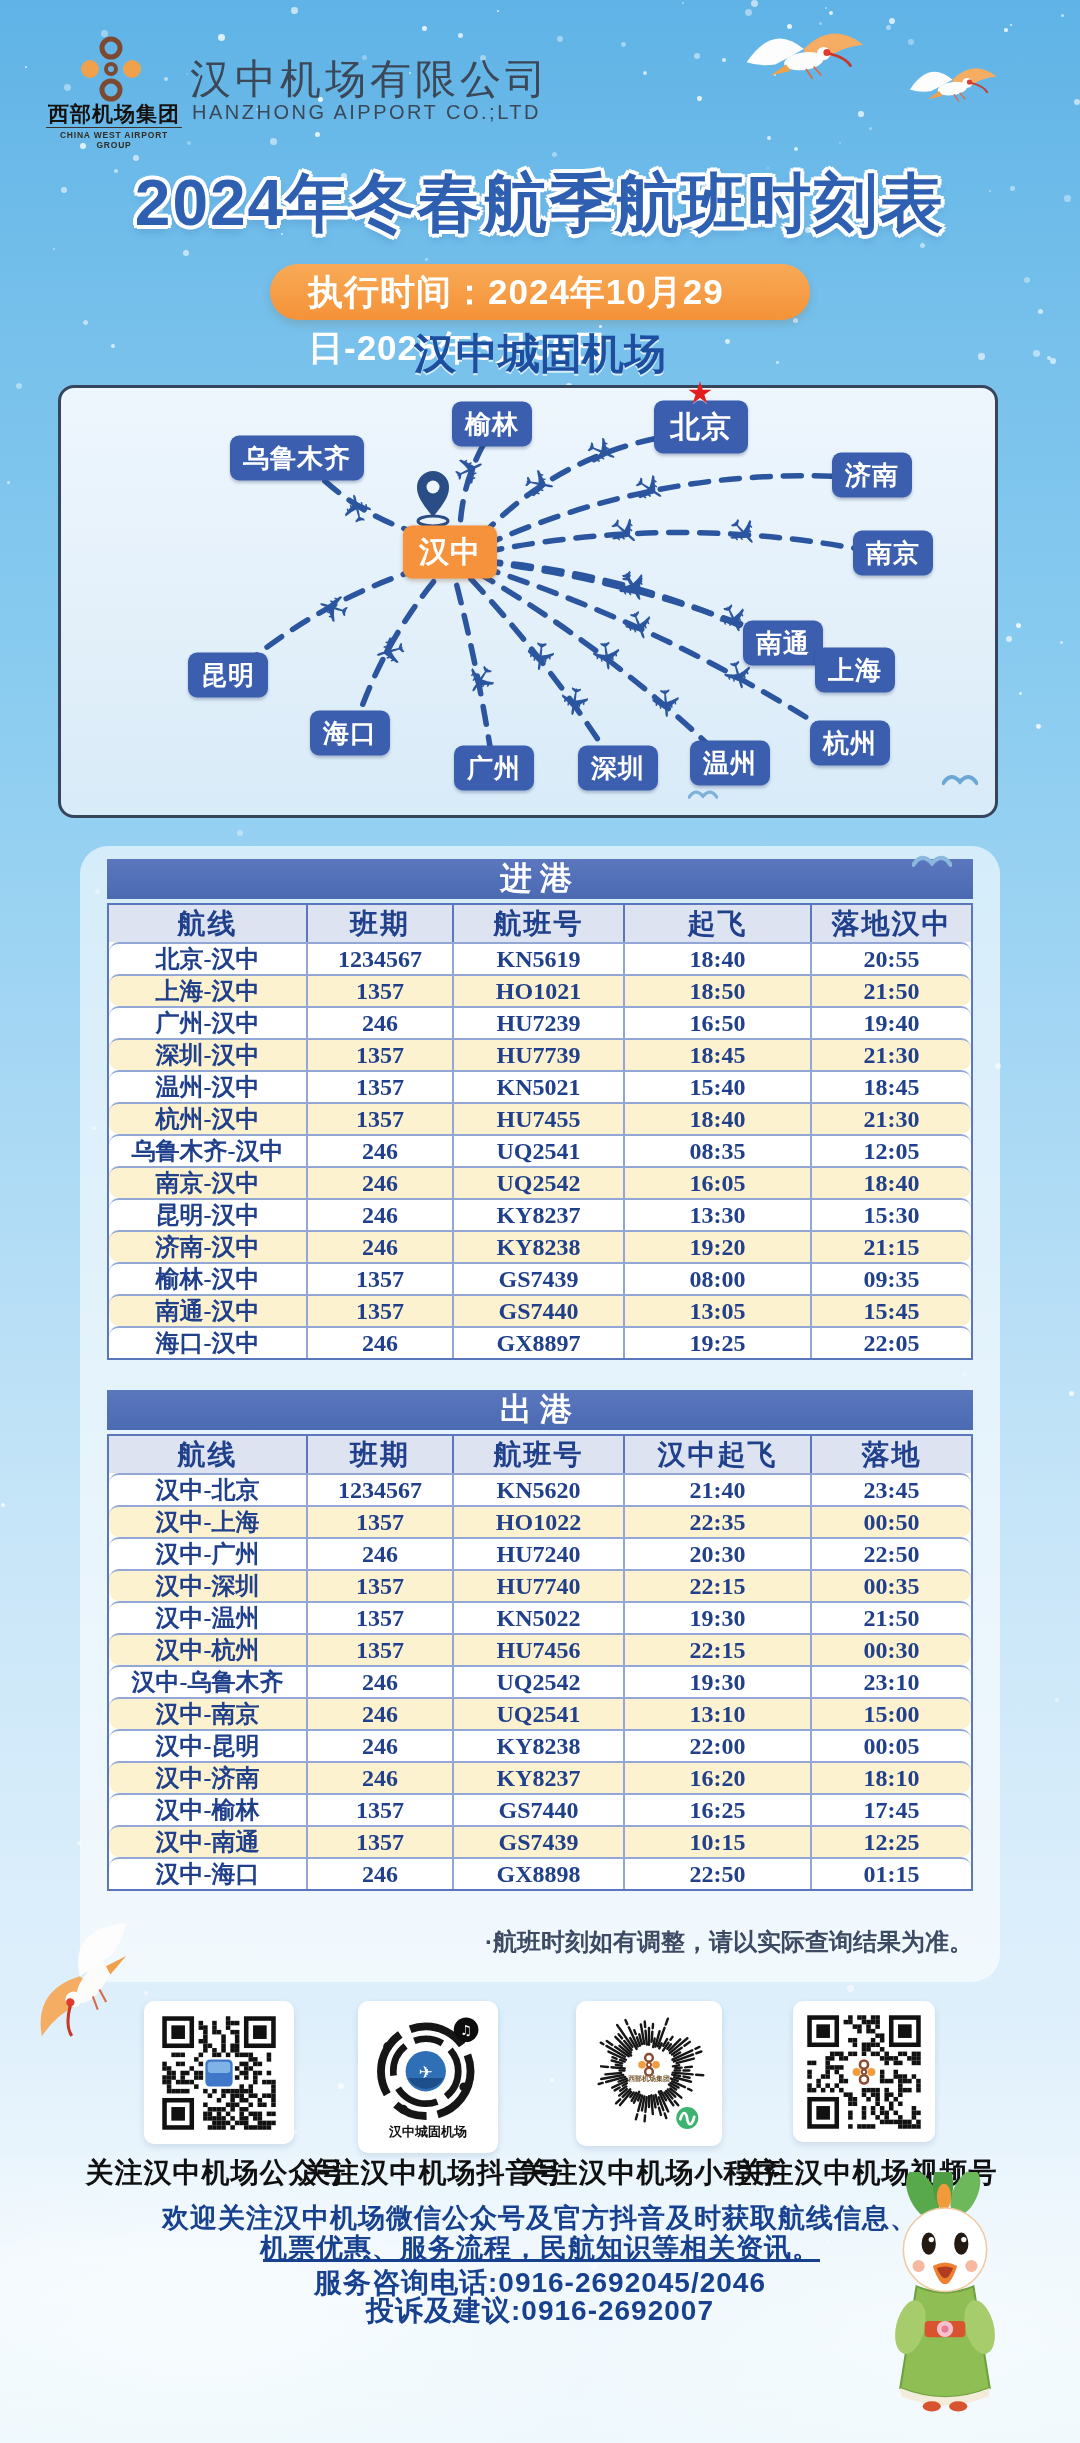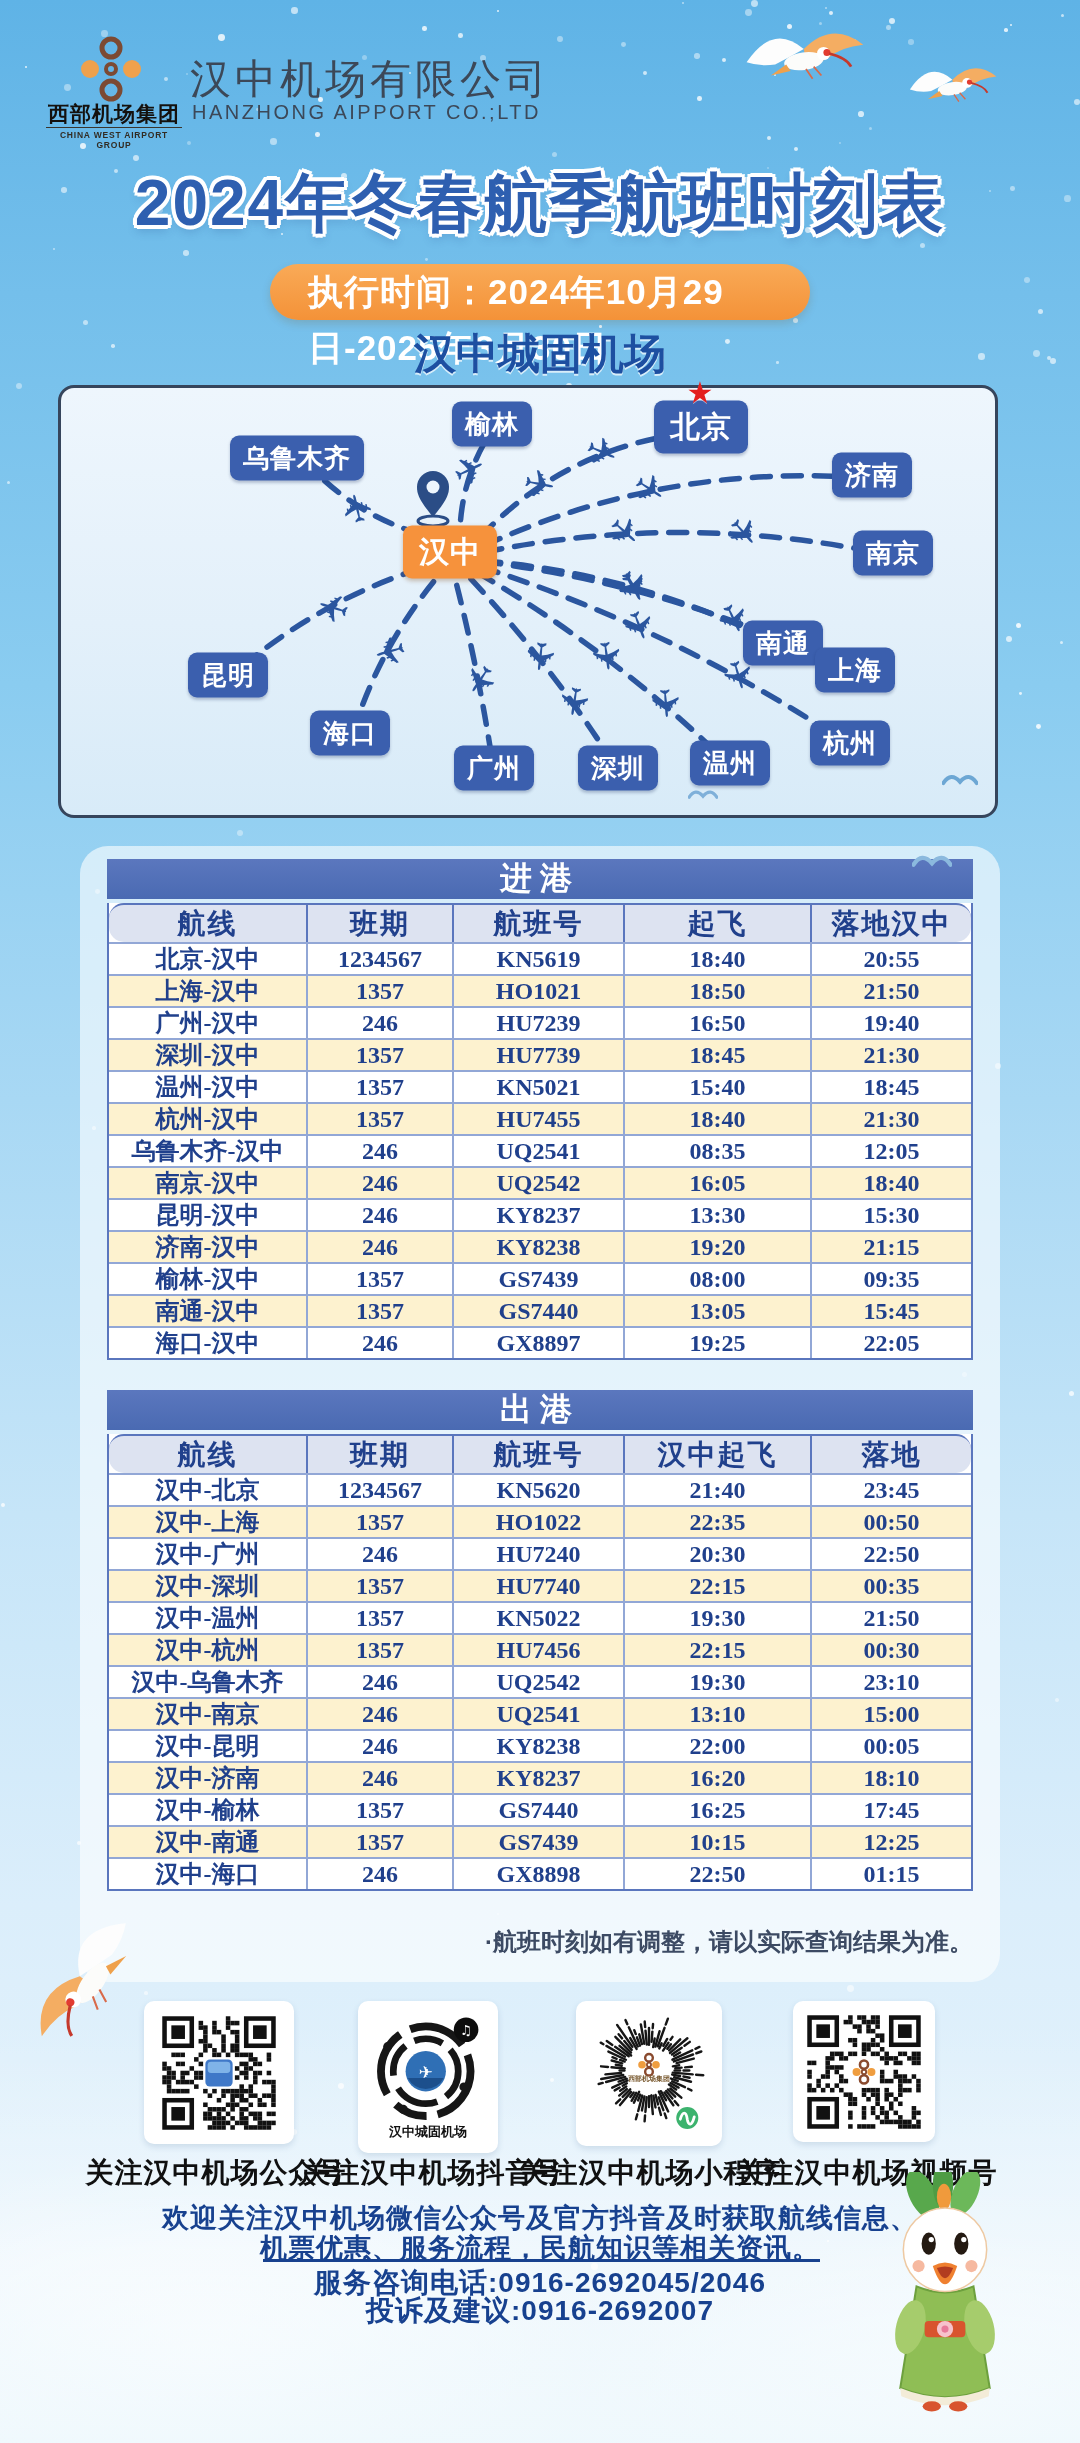--- a/index.html
+++ b/index.html
@@ -41,25 +41,25 @@
   .city.hub{background:#f6923c;font-size:30px;padding:6px 16px;box-shadow:0 2px 4px rgba(120,60,0,.3);}
   .capital-star{position:absolute;font-size:30px;color:#e31e1e;transform:translate(-50%,-50%);text-shadow:0 1px 0 rgba(255,255,255,.5);}
 
   
   .panel{position:absolute;left:80px;top:846px;width:920px;height:1136px;border-radius:28px;
     background:rgba(255,255,255,.6);}
   .sched{position:absolute;left:107px;width:866px;}
   .bar{height:40px;background:linear-gradient(180deg,#5b77be,#4a6ab2);color:#fff;font-size:32px;font-weight:900;
     display:flex;align-items:center;justify-content:center;letter-spacing:8px;}
   .tgrid{border:2px solid #5a76bd;border-top:none;margin-top:4px;background:#fff;}
-  .thead{display:grid;grid-template-columns:199px 146px 171px 187px 159px;background:#dde3f1;border-top:2px solid #5a76bd;border-radius:15px;}
+  .thead{display:grid;grid-template-columns:199px 146px 171px 187px 159px;background:#dde3f1;border-top:2px solid #5a76bd;}
   .hcell{height:37px;display:flex;align-items:center;justify-content:center;
     color:#20408c;font-size:28px;font-weight:900;border-right:2px solid #5a76bd;letter-spacing:2px;}
   .hcell:last-child{border-right:none;}
-  .trow{display:grid;grid-template-columns:199px 146px 171px 187px 159px;border-top:2px solid #92a7d6;}
+  .trow{display:grid;grid-template-columns:199px 146px 171px 187px 159px;border-top:2px solid #92a7d6;border-radius:10px;}
   .trow.cream{background:#fdf2cf;}
   .cell{height:30px;display:flex;align-items:center;justify-content:center;
     font-family:"Liberation Serif","DejaVu Serif",serif;font-size:24px;font-weight:700;color:#20408c;
     border-right:2px solid #92a7d6;white-space:nowrap;}
   .cell:last-child{border-right:none;}
   .note{position:absolute;right:107px;top:1926px;font-size:24px;font-weight:700;color:#3c4a63;}
 
   
   .qr-box{position:absolute;top:2001px;background:#fff;border-radius:10px;box-shadow:0 3px 6px rgba(40,80,130,.15);
     display:flex;flex-direction:column;align-items:center;justify-content:center;}

